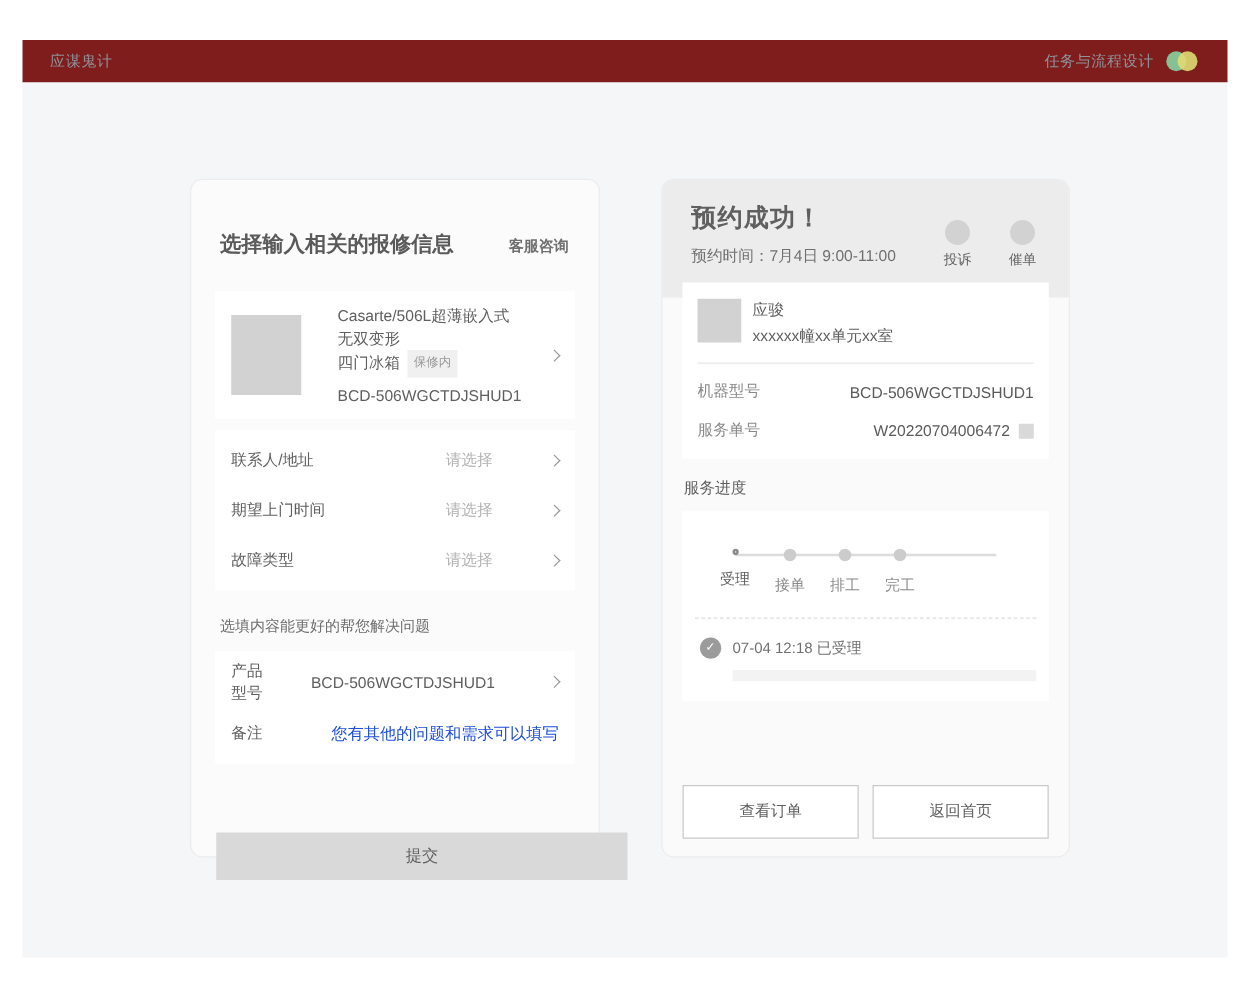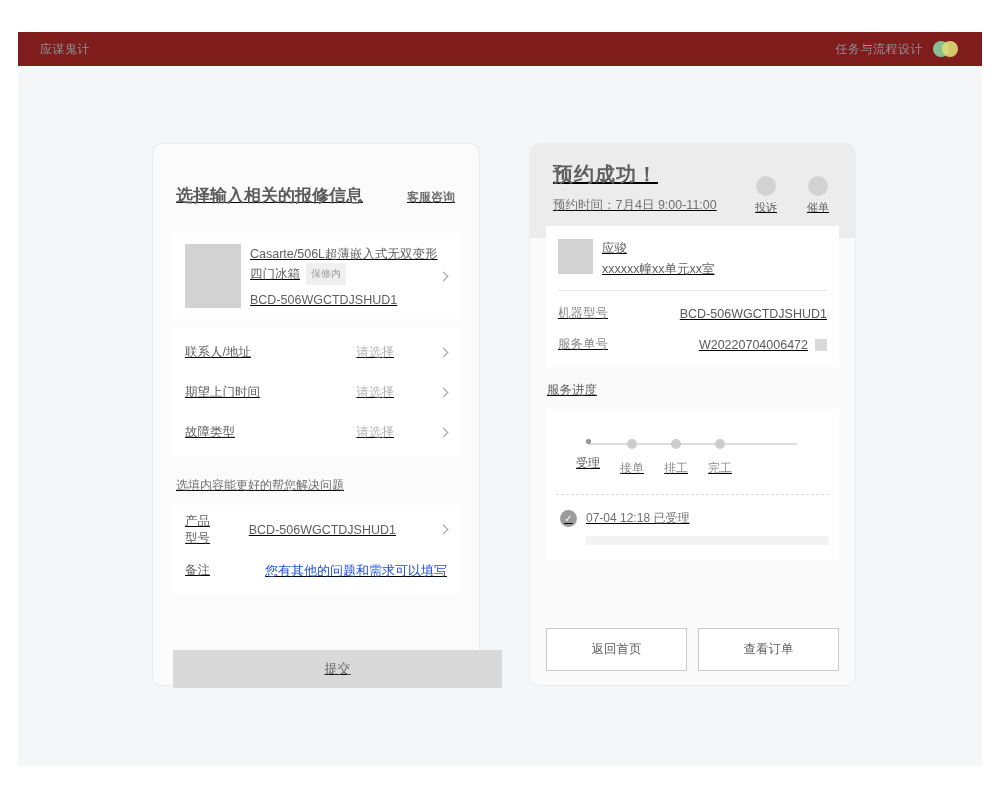--- a/index.html
+++ b/index.html
@@ -16,33 +16,33 @@
   .topbar-right-label { font-size:12px; color:#8e9398; letter-spacing:.5px; }
   .dots { display:flex; align-items:center; }
   .dot { width:16px; height:16px; border-radius:50%; }
   .dot-green { background:#85c192; }
   .dot-yellow { background:#dfdc73; margin-left:-7px; opacity:.9; }
 
   
   .content { position:absolute; left:18px; top:66px; width:964px; height:700px; background:#f5f6f8; }
 
   .card { position:absolute; top:77px; width:328px; height:543px; background:#fbfbfb;
-    border:1px solid #ececec; border-radius:10px;text-decoration:underline; }
+    border:1px solid #ececec; border-radius:10px; }
   .card-left { left:134px; }
   .card-right { left:511px; width:327px; background:#fafafa; }
 
   .panel { background:#ffffff; }
 
   
   .lc-title-row { display:flex; align-items:baseline; justify-content:space-between;
     padding:40px 24px 0 23px; }
   .lc-title { font-size:17px; font-weight:bold; color:#5a5a5a; }
   .lc-support { font-size:12px; color:#6f6f6f; font-weight:bold; cursor:pointer;text-align:right; }
 
-  .lc-product { margin:26px 19px 0; padding:11px 13px; display:flex; align-items:center; }
+  .lc-product { margin:26px 19px 0; padding:11px 13px; display:flex; align-items:center;gap:20px; }
   .product-img { width:56px; height:64px; background:#d2d2d2; flex:none; }
   .product-info { flex:1; margin-left:9px; }
   .product-line { font-size:12.5px; color:#5f5f5f; line-height:18px; }
   .badge { display:inline-block; font-size:10px; color:#9a9a9a; background:#f0f0f0;
     padding:2px 5px; margin-left:6px; vertical-align:1px; }
   .product-model { font-size:12.5px; color:#5f5f5f; margin-top:8px; }
 
   .chev { display:inline-block; width:7px; height:7px; border-top:1.5px solid #9a9a9a;
     border-right:1.5px solid #9a9a9a; transform:rotate(45deg); flex:none; }
 
@@ -236,19 +236,19 @@
         </div>
         <div class="rc-dashed"></div>
         <div class="log-row">
           <span class="check-circle"></span>
           <span class="log-text">07-04 12:18 已受理</span>
         </div>
         <div class="log-bar"></div>
       </div>
 
       <div class="rc-buttons">
+        <button class="rc-btn">查看订单</button>
         <button class="rc-btn">返回首页</button>
-        <button class="rc-btn">查看订单</button>
       </div>
     </div>
 
   </div>
 </div>
 
 </body></html>

